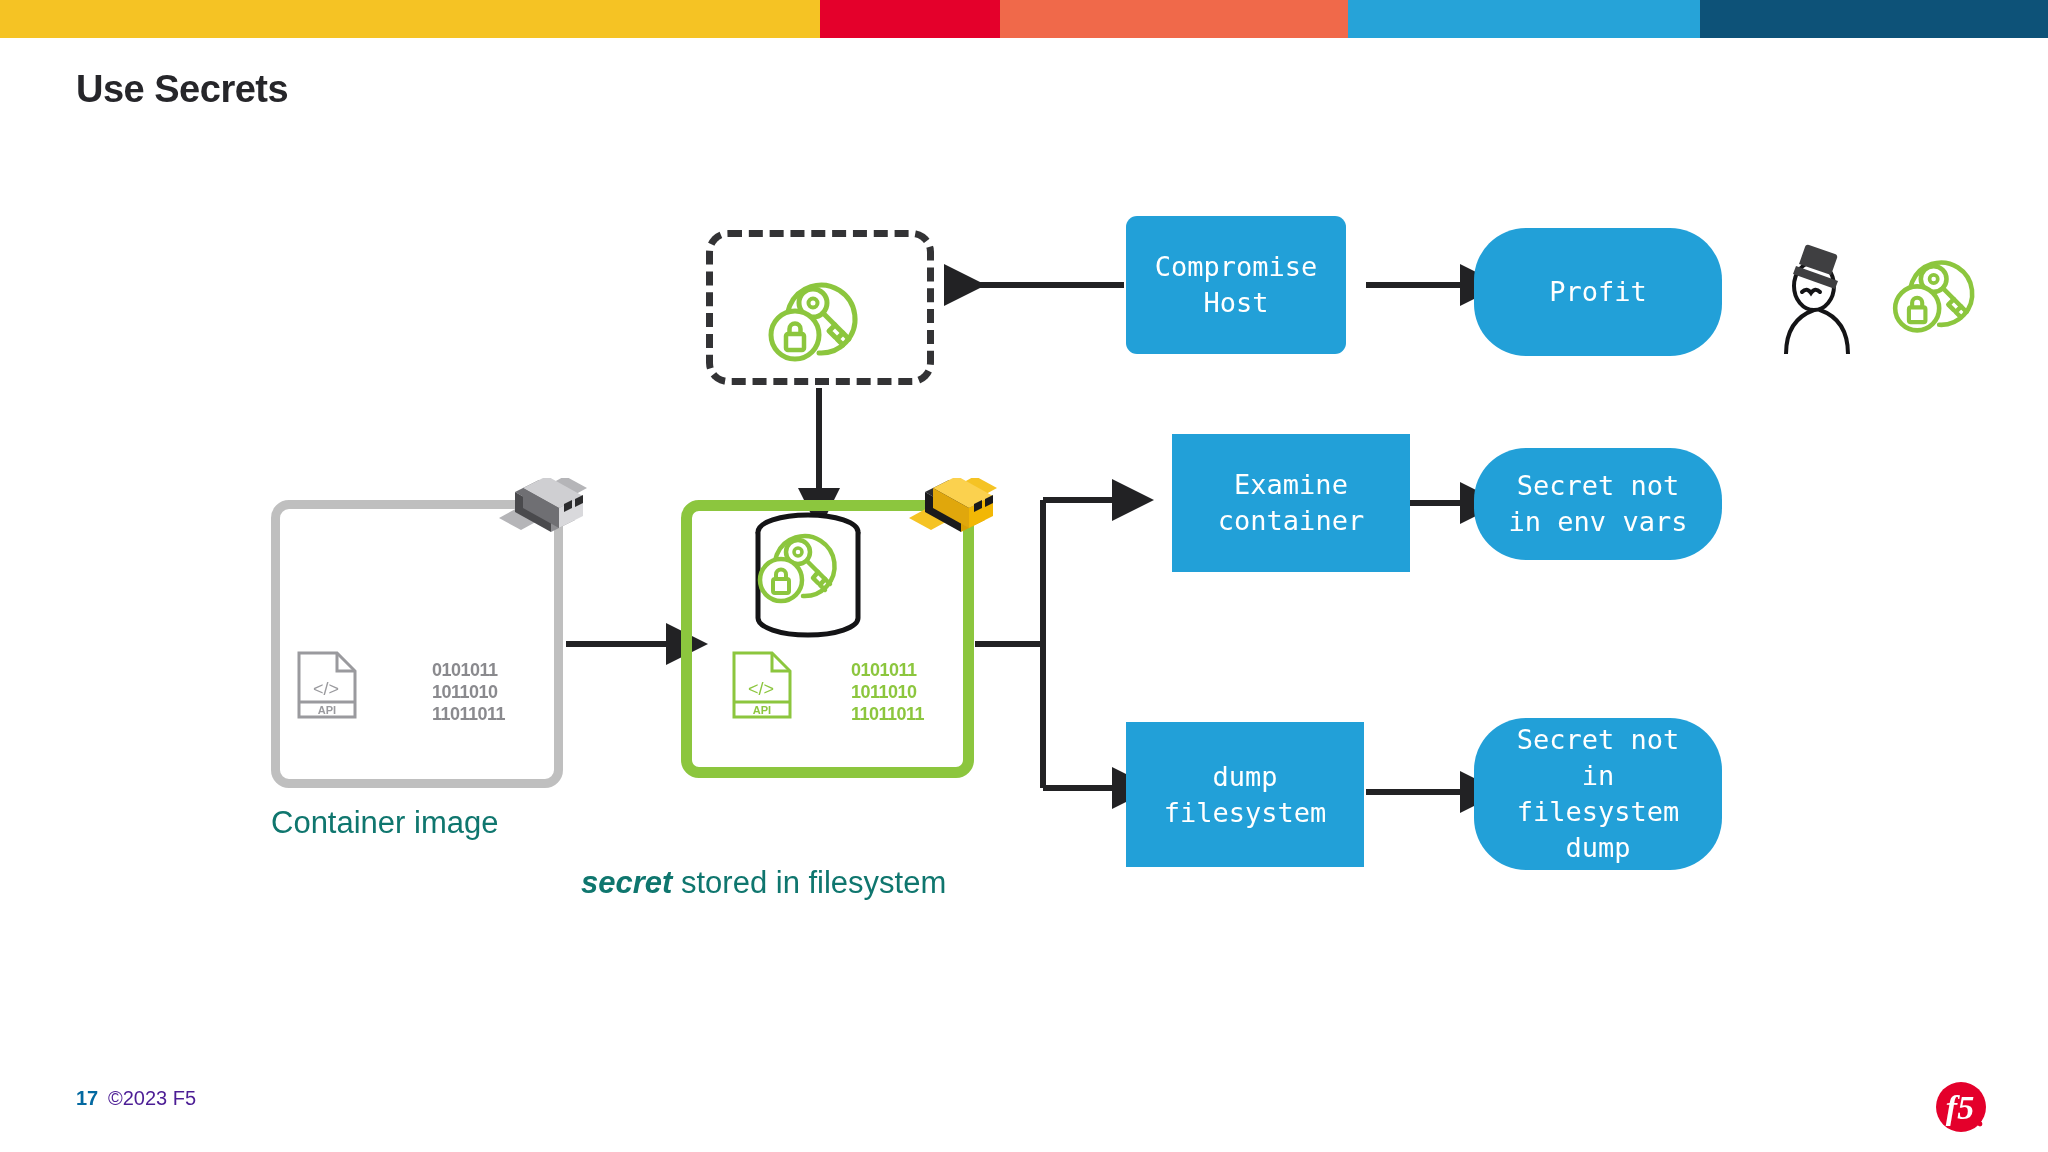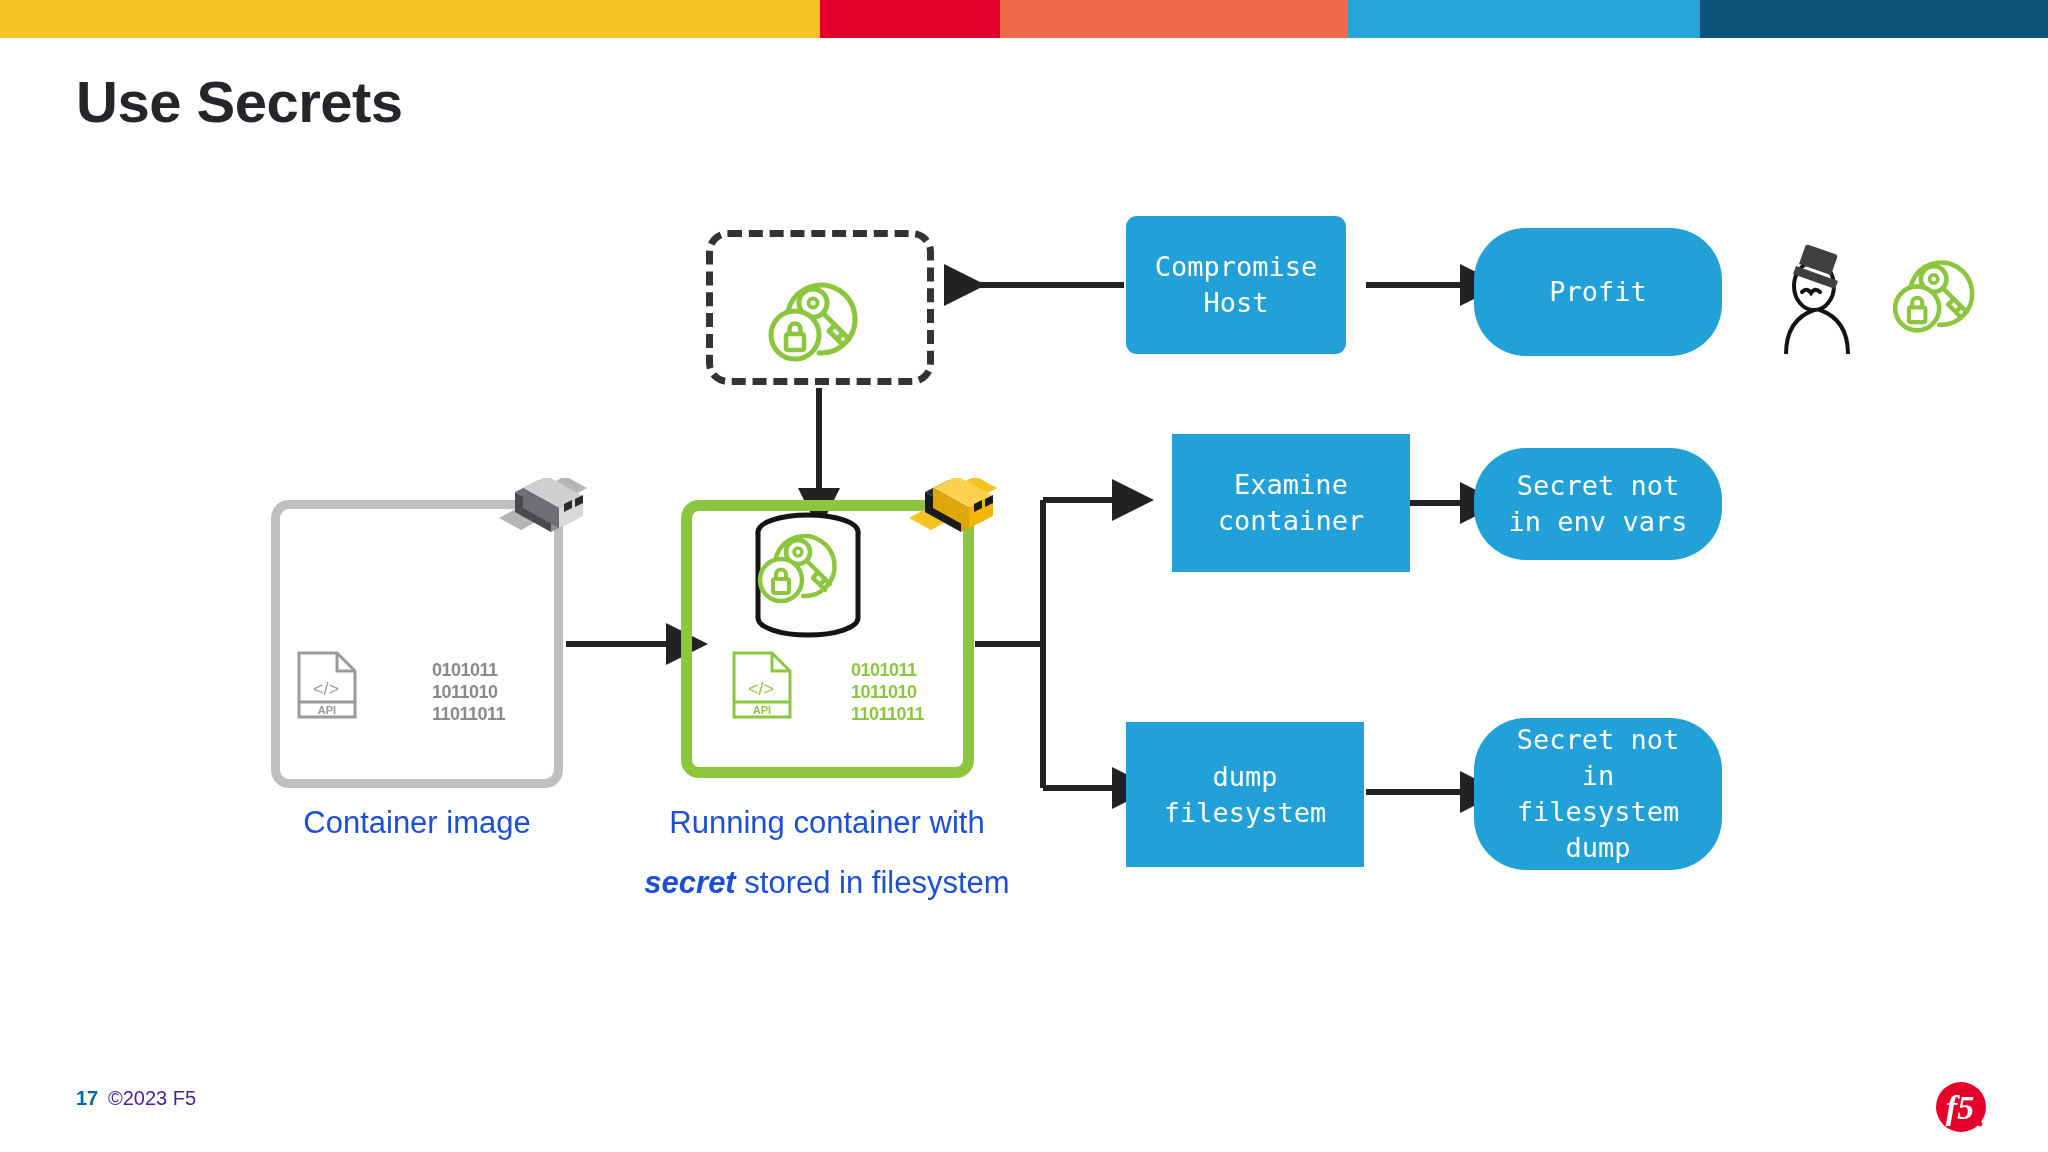--- a/index.html
+++ b/index.html
@@ -24,21 +24,21 @@
     top: 0;
     height: 38px;
     display: block;
   }
 
   
   #page-title {
     position: absolute;
     left: 76px;
     top: 68px;
-    font-size: 58px;
+    font-size: 38px;
     font-weight: bold;
     color: #26262a;
     letter-spacing: -0.5px;
     white-space: nowrap;
   }
 
   
   .flowbox {
     position: absolute;
     background: #22a0d8;
@@ -87,22 +87,21 @@
     top: 500px;
     width: 293px;
     height: 278px;
     border: 11px solid #8cc63e;
   }
 
   
   .caption {
     position: absolute;
     font-size: 31px;
-    color: #1d4ed8;
-    text-align: center;
+    color: #0f766e;
     white-space: nowrap;
   }
   .caption .secret-word {
     font-weight: bold;
     font-style: italic;
   }
 
   
   .binary {
     position: absolute;
@@ -306,21 +305,20 @@
     <path d="M41 3 v18 h18" fill="none" stroke="#8cc63e" stroke-width="3"></path>
     <text x="30" y="45" font-family="'Liberation Sans', sans-serif" font-size="18" fill="#8cc63e" text-anchor="middle">&lt;/&gt;</text>
     <line x1="3" y1="52" x2="59" y2="52" stroke="#8cc63e" stroke-width="3"></line>
     <text x="31" y="64" font-family="'Liberation Sans', sans-serif" font-size="11" font-weight="bold" fill="#8cc63e" text-anchor="middle">API</text>
   </svg>
 
   <div class="binary green" style="left:851px; top:660px;">0101011
 1011010
 11011011</div>
 
-  <div class="caption" style="left:621px; top:805px; width:412px;">Running container with</div>
 
   <div class="caption" style="left:581px; top:865px; width:492px;">
     <span class="secret-word">secret</span><span> stored in filesystem</span>
   </div>
 
   <svg class="icon-abs" style="left:1766px; top:242px;" width="100" height="112" viewBox="0 0 100 112" xmlns="http://www.w3.org/2000/svg">
 
     <path d="M28 44 a20 24 0 1 1 40 0 a20 24 0 0 1 -40 0" fill="#ffffff" stroke="#141416" stroke-width="4"></path>
 
     <g>

